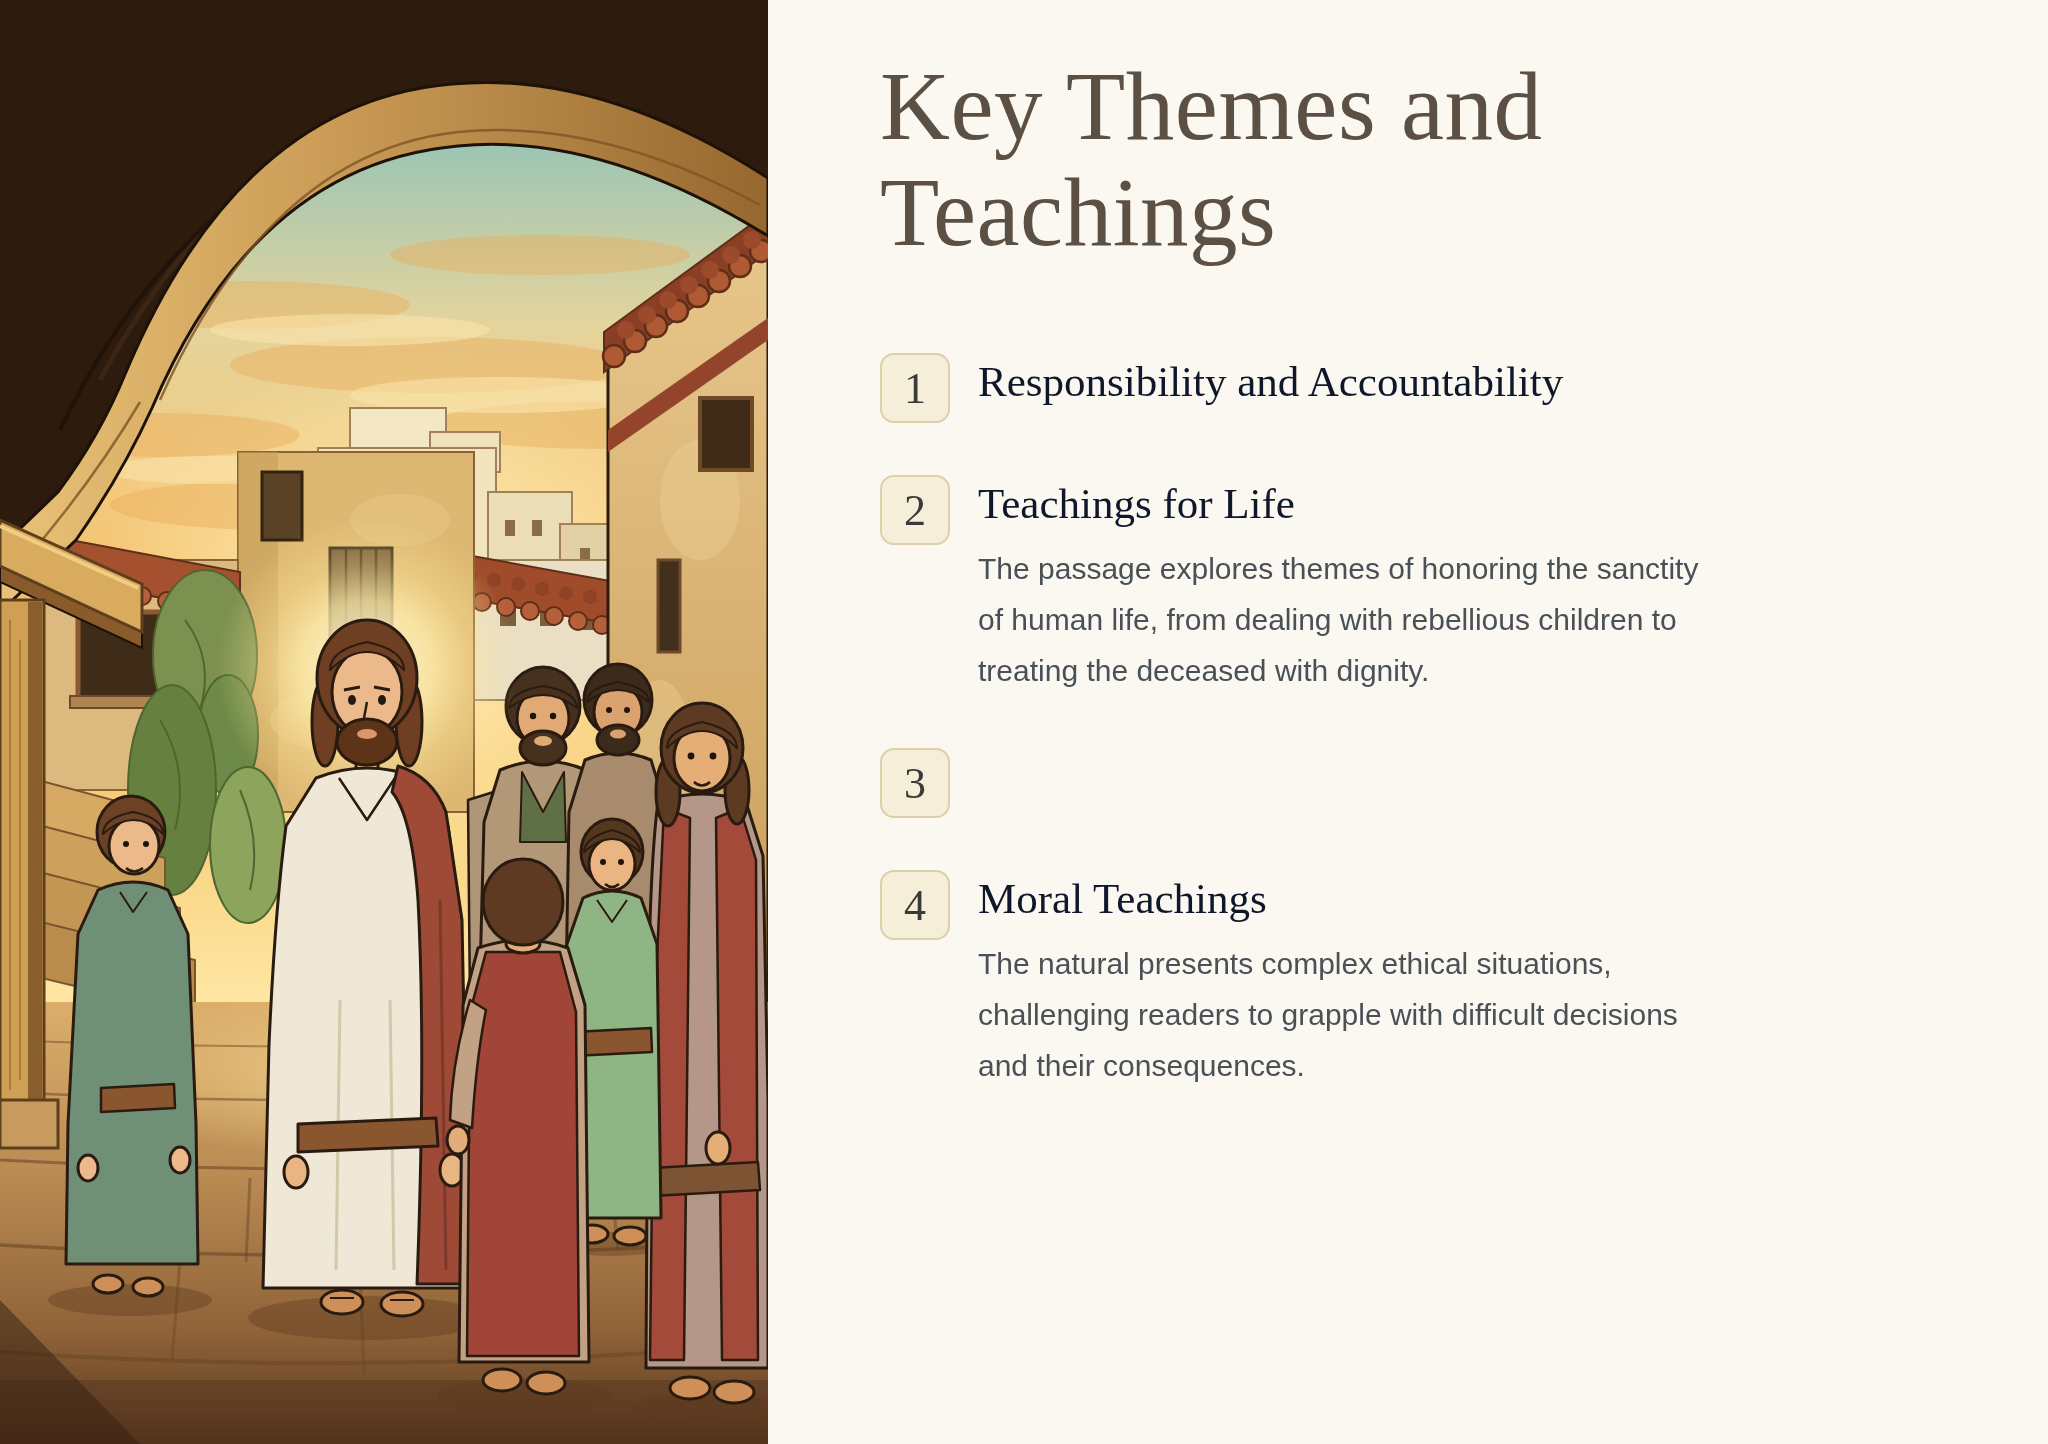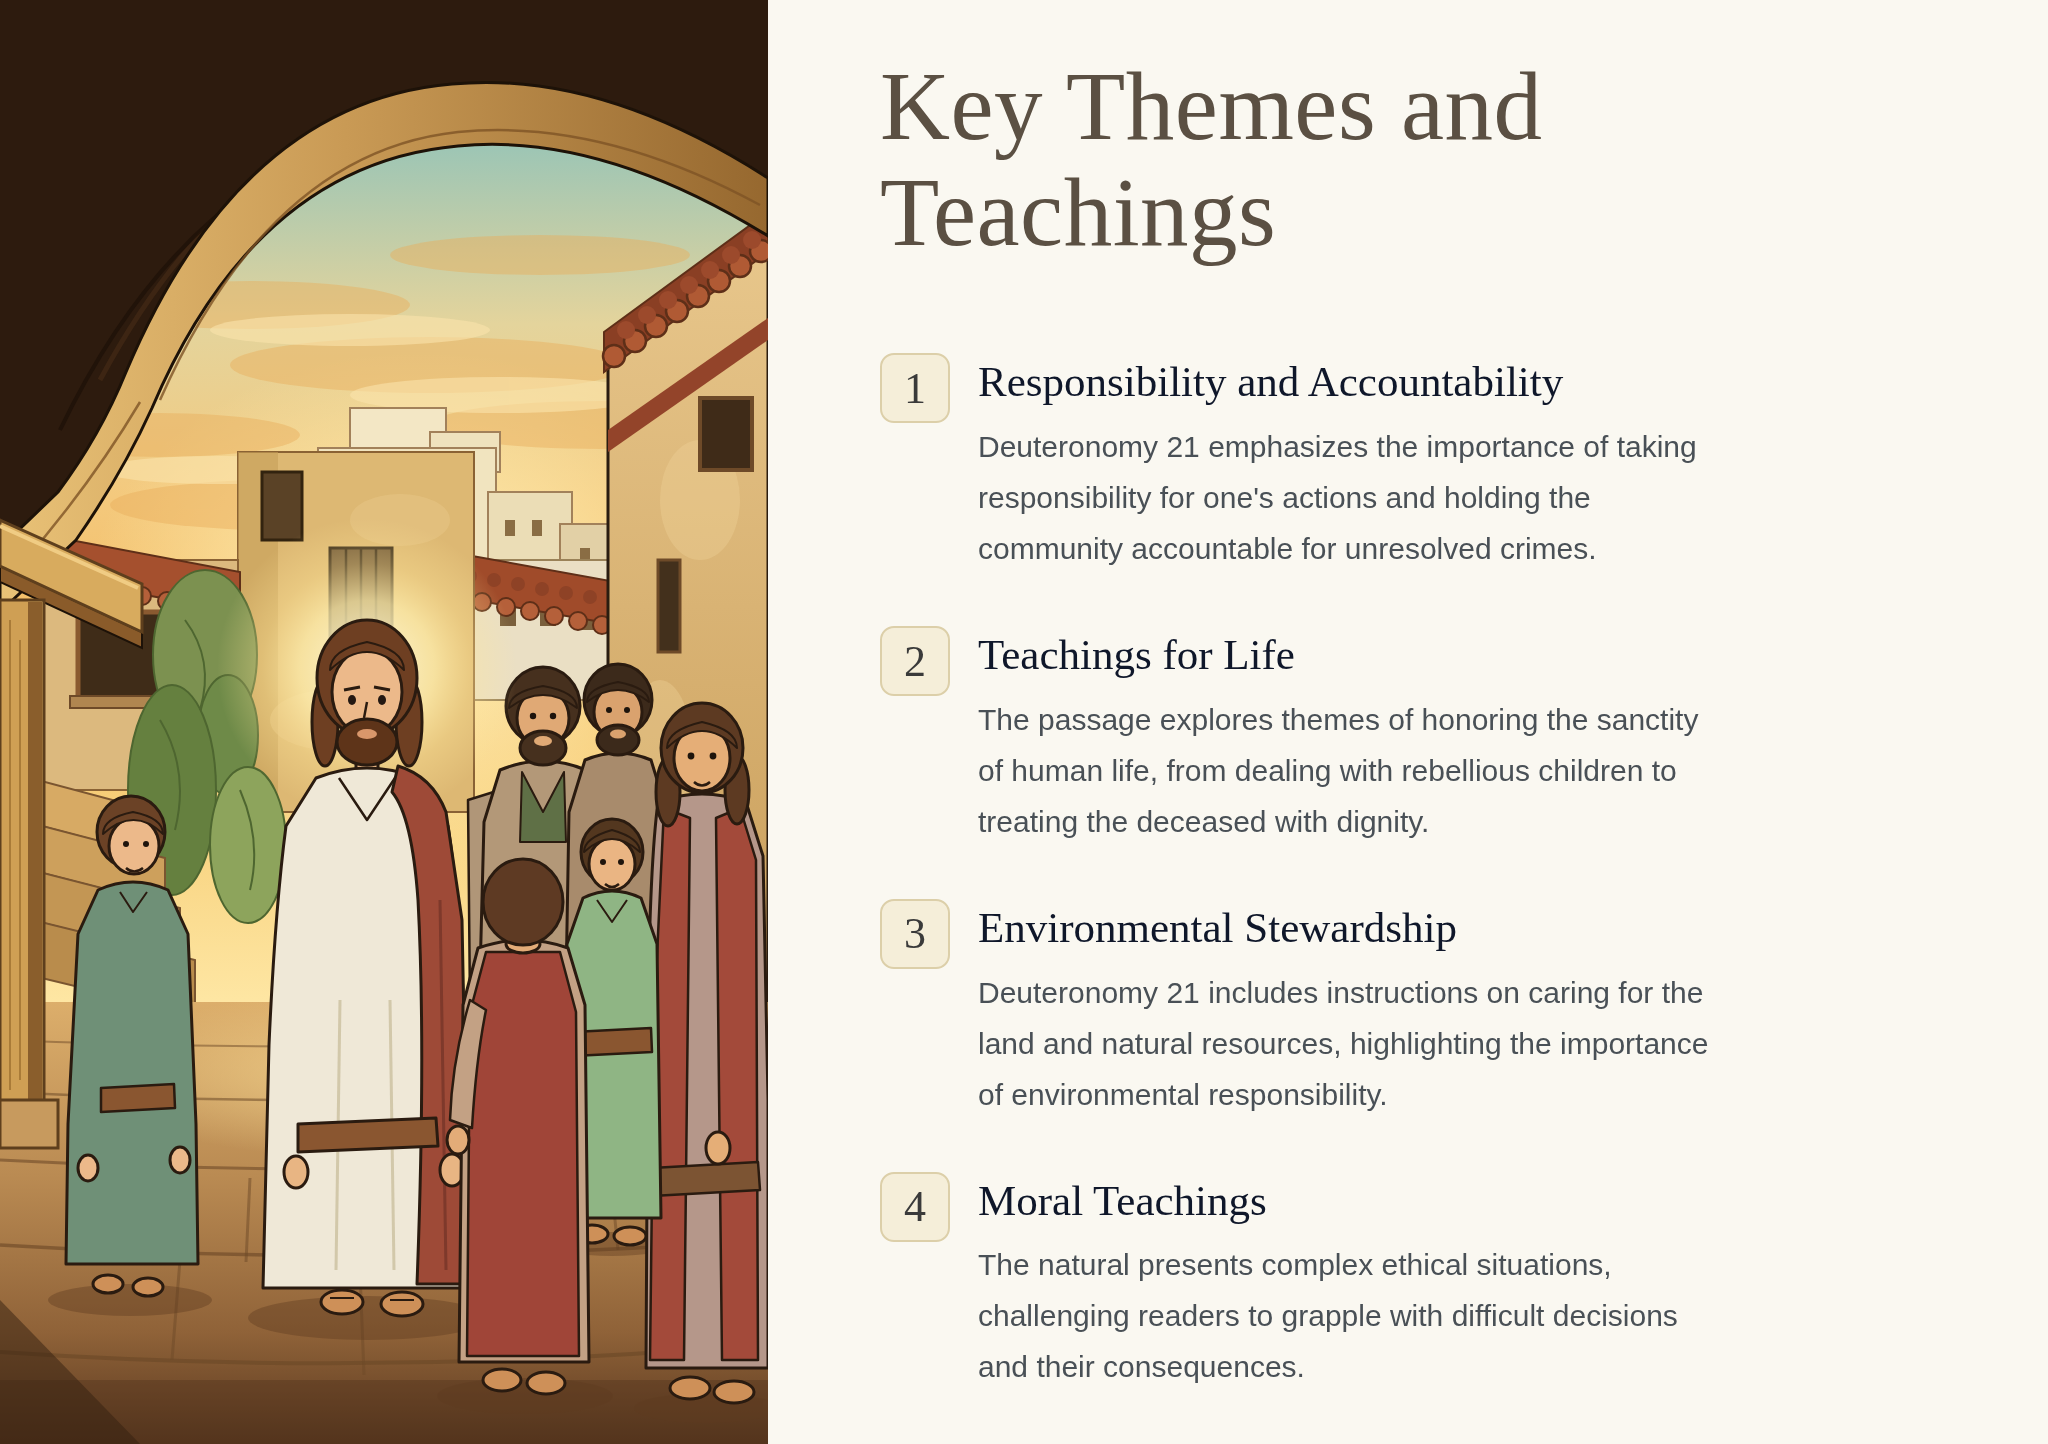--- a/index.html
+++ b/index.html
@@ -435,38 +435,33 @@
   <div class="content-pane">
     <h1 class="page-title">
       <span>Key Themes and</span>
       <span>Teachings</span>
     </h1>
 
     <div class="theme-item">
       <div class="num-badge">1</div>
       <div class="item-text">
         <h2 class="item-heading">Responsibility and Accountability</h2>
-        <p class="item-body">Deuteronomy 21 emphasizes the importance of taking responsibility for one's actions and holding the community accountable for unresolved crimes.</p>
       </div>
     </div>
 
     <div class="theme-item">
       <div class="num-badge">2</div>
       <div class="item-text">
         <h2 class="item-heading">Teachings for Life</h2>
         <p class="item-body">The passage explores themes of honoring the sanctity of human life, from dealing with rebellious children to treating the deceased with dignity.</p>
       </div>
     </div>
 
     <div class="theme-item">
       <div class="num-badge">3</div>
-      <div class="item-text">
-        <h2 class="item-heading">Environmental Stewardship</h2>
-        <p class="item-body">Deuteronomy 21 includes instructions on caring for the land and natural resources, highlighting the importance of environmental responsibility.</p>
-      </div>
     </div>
 
     <div class="theme-item">
       <div class="num-badge">4</div>
       <div class="item-text">
         <h2 class="item-heading">Moral Teachings</h2>
         <p class="item-body">The natural presents complex ethical situations, challenging readers to grapple with difficult decisions and their consequences.</p>
       </div>
     </div>
   </div>

